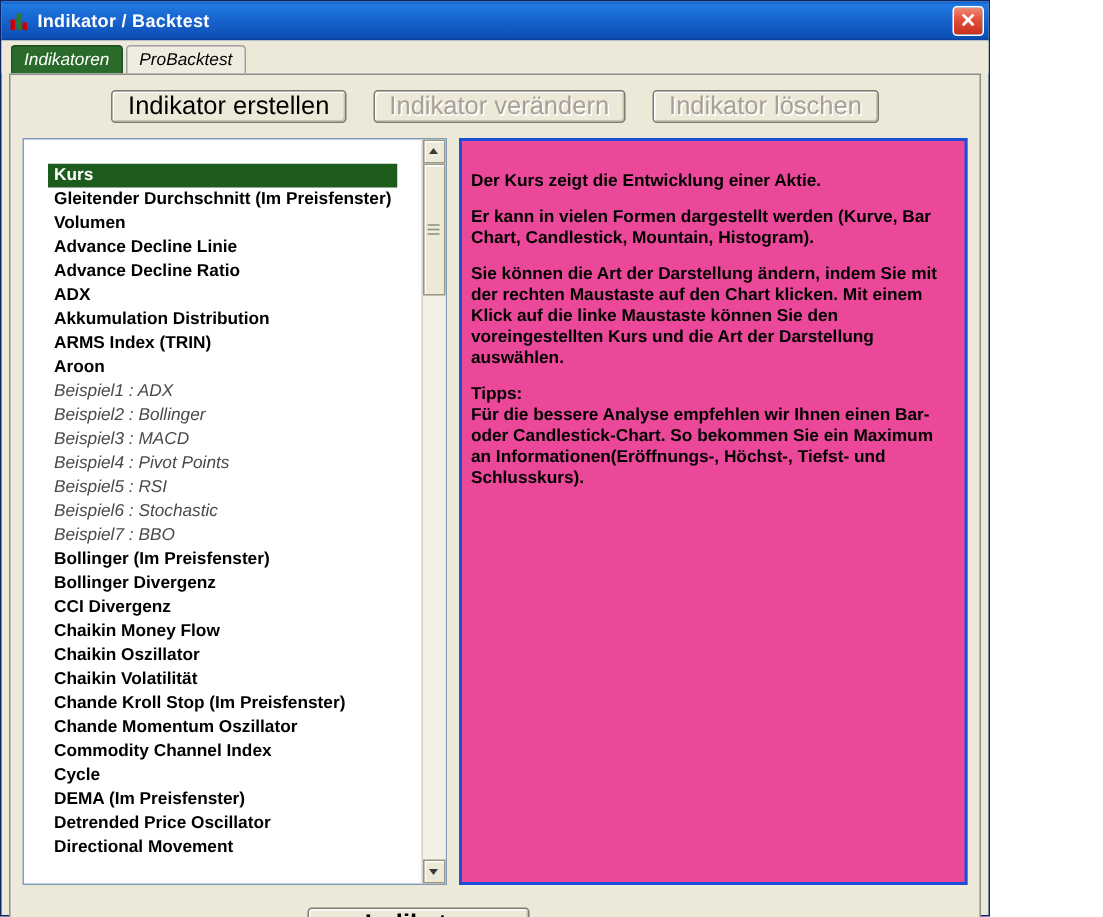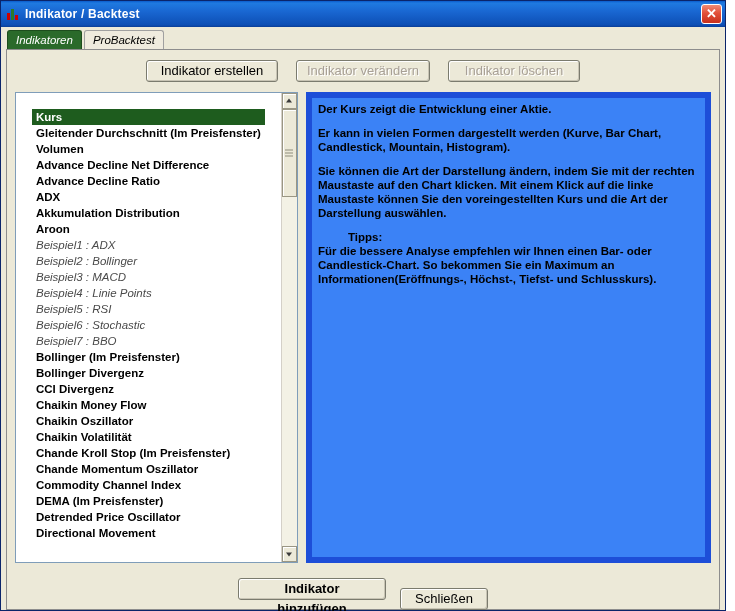--- a/index.html
+++ b/index.html
@@ -11,21 +11,21 @@
     width: 735px;
     height: 611px;
     font-family: "Liberation Sans", sans-serif;
     font-size: 12px;
     overflow: hidden;
   }
 
   .window {
     position: absolute;
     left: 0; top: 0;
-    width: 726px;
+    width: 660px;
     height: 611px;
     background: #ece9d8;
     border: 1px solid #0a246a;
     box-sizing: border-box;
     display: flex;
     flex-direction: column;
   }
 
   
   .titlebar {
@@ -126,21 +126,21 @@
     display: flex;
     align-items: center;
     justify-content: center;
     gap: 18px;
     flex: 0 0 auto;
   }
   .btn {
     min-width: 132px;
     height: 22px;
     line-height: 20px;
-    font-size: 13px;
+    font-size: 17px;
     text-align: center;
     background: #ece9d8;
     border: 1px solid #7b7b6e;
     border-radius: 3px;
     box-shadow: inset 1px 1px 0 #ffffff, inset -1px -1px 0 #c8c4b4;
     color: #000000;
     padding: 0 10px;
     box-sizing: border-box;
     cursor: pointer;
     font-family: "Liberation Sans", sans-serif;
@@ -251,37 +251,36 @@
   .sb-grip i {
     display: block;
     height: 1px;
     background: #8d8d7d;
     margin-bottom: 2px;
   }
 
   
   .desc {
     flex: 1 1 auto;
-    background: #3b82f6;
-    border: 6px solid #1d4ed8;
-    padding: 4px 6px;
+    background: #ec4899;
+    border: 2px solid #1d4ed8;
+    padding: 20px 6px;
     box-sizing: border-box;
     overflow: hidden;
     min-height: 0;
   }
   .desc p {
     margin: 0 0 10px 0;
     font-size: 11.5px;
     font-weight: bold;
     color: #000000;
     line-height: 14px;
   }
   .desc p.tip-head {
     margin-bottom: 0;
-    margin-left: 30px;
   }
 
   
   .footer {
     height: 40px;
     display: flex;
     align-items: center;
     justify-content: center;
     gap: 14px;
     flex: 0 0 auto;
@@ -318,41 +317,43 @@
       <div class="btn disabled">Indikator löschen</div>
     </div>
 
     <div class="content">
 
       <div class="list-wrap">
         <div class="list" id="indicator-list">
             <div class="list-item selected">Kurs</div>
             <div class="list-item">Gleitender Durchschnitt (Im Preisfenster)</div>
             <div class="list-item">Volumen</div>
-            <div class="list-item">Advance Decline Net Difference</div>
+            <div class="list-item">Advance Decline Linie</div>
             <div class="list-item">Advance Decline Ratio</div>
             <div class="list-item">ADX</div>
             <div class="list-item">Akkumulation Distribution</div>
+            <div class="list-item">ARMS Index (TRIN)</div>
             <div class="list-item">Aroon</div>
             <div class="list-item sample">Beispiel1 : ADX</div>
             <div class="list-item sample">Beispiel2 : Bollinger</div>
             <div class="list-item sample">Beispiel3 : MACD</div>
-            <div class="list-item sample">Beispiel4 : Linie Points</div>
+            <div class="list-item sample">Beispiel4 : Pivot Points</div>
             <div class="list-item sample">Beispiel5 : RSI</div>
             <div class="list-item sample">Beispiel6 : Stochastic</div>
             <div class="list-item sample">Beispiel7 : BBO</div>
             <div class="list-item">Bollinger (Im Preisfenster)</div>
             <div class="list-item">Bollinger Divergenz</div>
             <div class="list-item">CCI Divergenz</div>
             <div class="list-item">Chaikin Money Flow</div>
             <div class="list-item">Chaikin Oszillator</div>
             <div class="list-item">Chaikin Volatilität</div>
             <div class="list-item">Chande Kroll Stop (Im Preisfenster)</div>
             <div class="list-item">Chande Momentum Oszillator</div>
             <div class="list-item">Commodity Channel Index</div>
+            <div class="list-item">Cycle</div>
             <div class="list-item">DEMA (Im Preisfenster)</div>
             <div class="list-item">Detrended Price Oscillator</div>
             <div class="list-item">Directional Movement</div>
           </div>
         <div class="scrollbar">
           <div class="sb-btn up">
               <span class="arrow"></span>
             </div>
           <div class="sb-track">
             <div class="sb-thumb">

